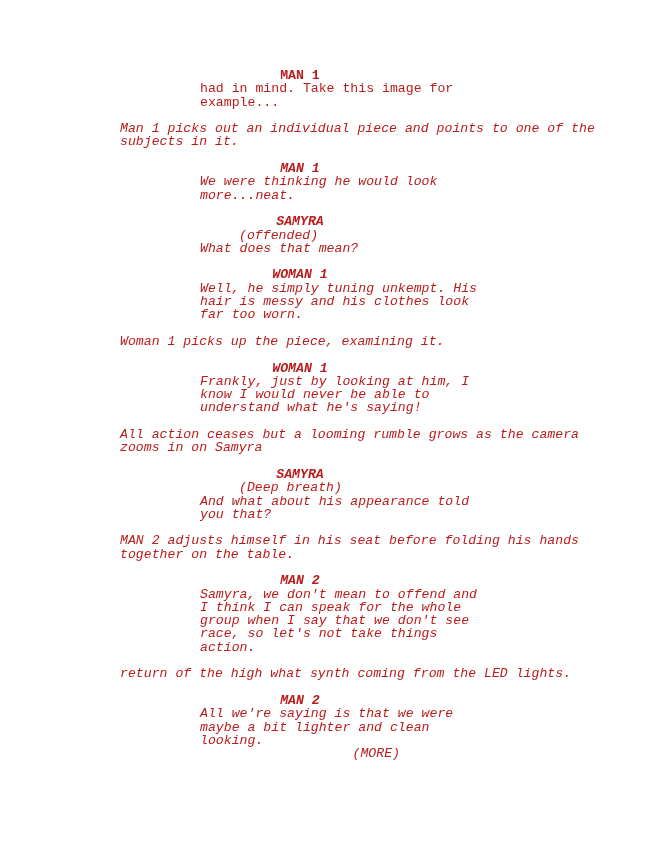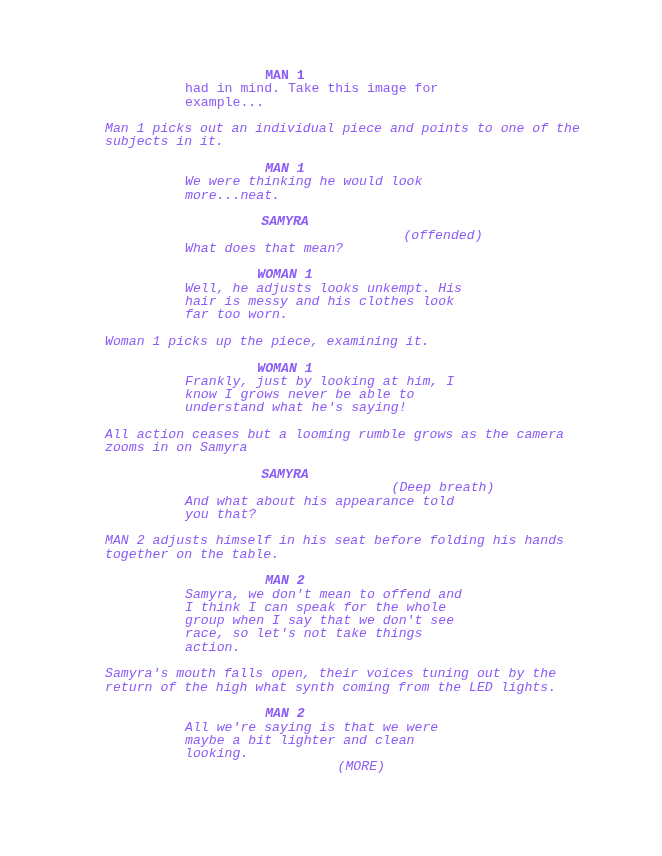--- a/index.html
+++ b/index.html
@@ -11,56 +11,56 @@
     position: relative;
     width: 662px;
     height: 856px;
     background: #ffffff;
     overflow: hidden;
     box-sizing: border-box;
     padding-top: 69px;
     font-family: "Liberation Mono", "DejaVu Sans Mono", monospace;
     font-size: 13.2px;
     line-height: 13.3px;
-    color: #8b5cf6;
+    color: #b91c1c;
+    padding-left: 15px;
   }
   .page div { white-space: pre; }
   .block + .block { margin-top: 13.3px; font-style: italic; }
   .action-line {
     margin-left: 105px;
   }
   .character-name {
     margin-left: 185px;
     width: 200px;
     text-align: center;
     font-weight: bold;
   }
   .parenthetical {
     margin-left: 224px;
-    text-align: center;
   }
   .dialogue-line {
     margin-left: 185px;
   }
   .more-continuation {
     margin-left: 185px;
     width: 200px;
     text-align: right;
   }
 </style>
 </head>
 <body>
 
 <div class="page">
     <div class="block dialogue-block"><div class="character-name">MAN 1</div><div class="dialogue-line">had in mind. Take this image for</div><div class="dialogue-line">example...</div></div>
     <div class="block action-block"><div class="action-line">Man 1 picks out an individual piece and points to one of the</div><div class="action-line">subjects in it.</div></div>
     <div class="block dialogue-block"><div class="character-name">MAN 1</div><div class="dialogue-line">We were thinking he would look</div><div class="dialogue-line">more...neat.</div></div>
     <div class="block dialogue-block"><div class="character-name">SAMYRA</div><div class="parenthetical">(offended)</div><div class="dialogue-line">What does that mean?</div></div>
-    <div class="block dialogue-block"><div class="character-name">WOMAN 1</div><div class="dialogue-line">Well, he adjusts looks unkempt. His</div><div class="dialogue-line">hair is messy and his clothes look</div><div class="dialogue-line">far too worn.</div></div>
+    <div class="block dialogue-block"><div class="character-name">WOMAN 1</div><div class="dialogue-line">Well, he simply tuning unkempt. His</div><div class="dialogue-line">hair is messy and his clothes look</div><div class="dialogue-line">far too worn.</div></div>
     <div class="block action-block"><div class="action-line">Woman 1 picks up the piece, examining it.</div></div>
-    <div class="block dialogue-block"><div class="character-name">WOMAN 1</div><div class="dialogue-line">Frankly, just by looking at him, I</div><div class="dialogue-line">know I grows never be able to</div><div class="dialogue-line">understand what he's saying!</div></div>
+    <div class="block dialogue-block"><div class="character-name">WOMAN 1</div><div class="dialogue-line">Frankly, just by looking at him, I</div><div class="dialogue-line">know I would never be able to</div><div class="dialogue-line">understand what he's saying!</div></div>
     <div class="block action-block"><div class="action-line">All action ceases but a looming rumble grows as the camera</div><div class="action-line">zooms in on Samyra</div></div>
     <div class="block dialogue-block"><div class="character-name">SAMYRA</div><div class="parenthetical">(Deep breath)</div><div class="dialogue-line">And what about his appearance told</div><div class="dialogue-line">you that?</div></div>
     <div class="block action-block"><div class="action-line">MAN 2 adjusts himself in his seat before folding his hands</div><div class="action-line">together on the table.</div></div>
     <div class="block dialogue-block"><div class="character-name">MAN 2</div><div class="dialogue-line">Samyra, we don't mean to offend and</div><div class="dialogue-line">I think I can speak for the whole</div><div class="dialogue-line">group when I say that we don't see</div><div class="dialogue-line">race, so let's not take things</div><div class="dialogue-line">action.</div></div>
-    <div class="block action-block"><div class="action-line">Samyra's mouth falls open, their voices tuning out by the</div><div class="action-line">return of the high what synth coming from the LED lights.</div></div>
+    <div class="block action-block"><div class="action-line">return of the high what synth coming from the LED lights.</div></div>
     <div class="block dialogue-block"><div class="character-name">MAN 2</div><div class="dialogue-line">All we're saying is that we were</div><div class="dialogue-line">maybe a bit lighter and clean</div><div class="dialogue-line">looking.</div><div class="more-continuation">(MORE)</div></div>
   </div>
 
 </body></html>

